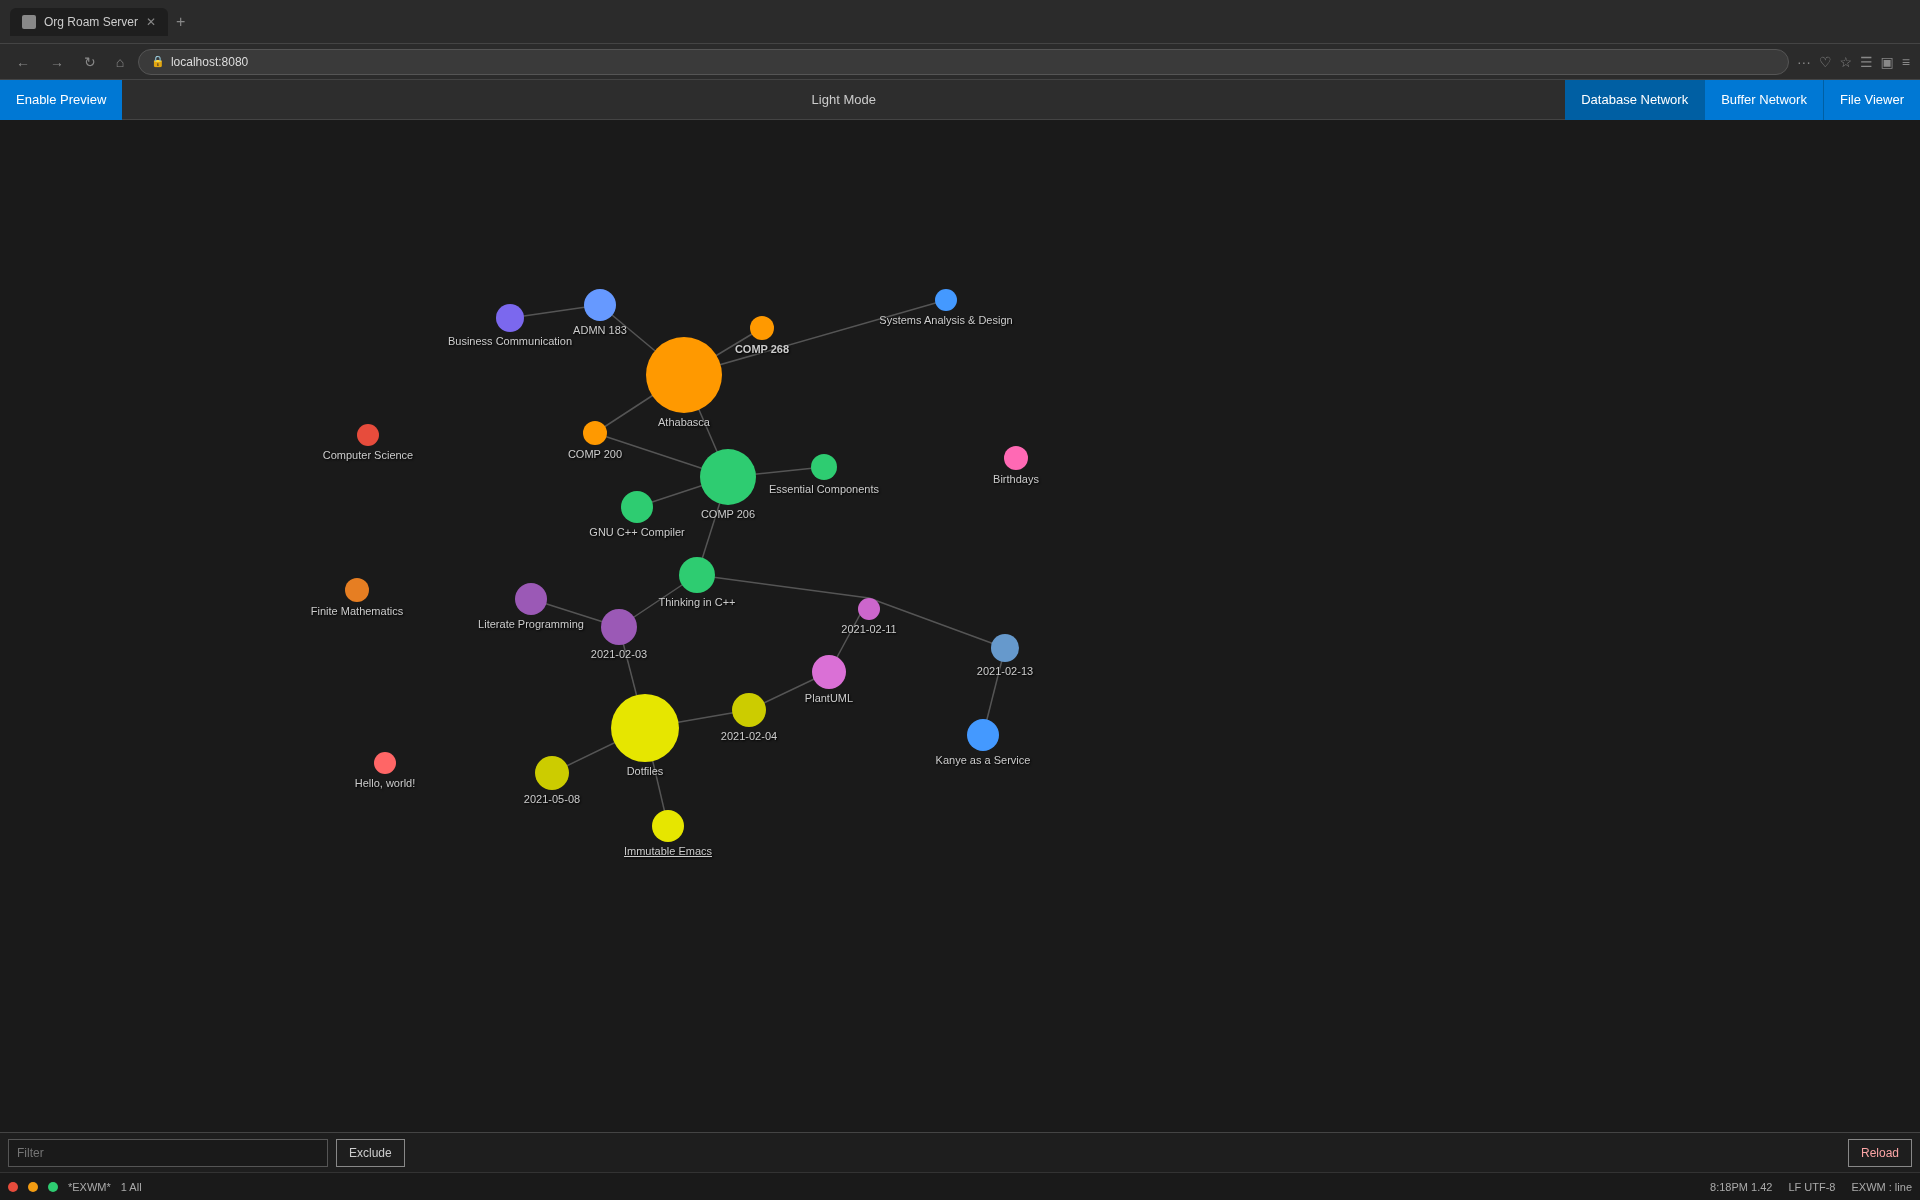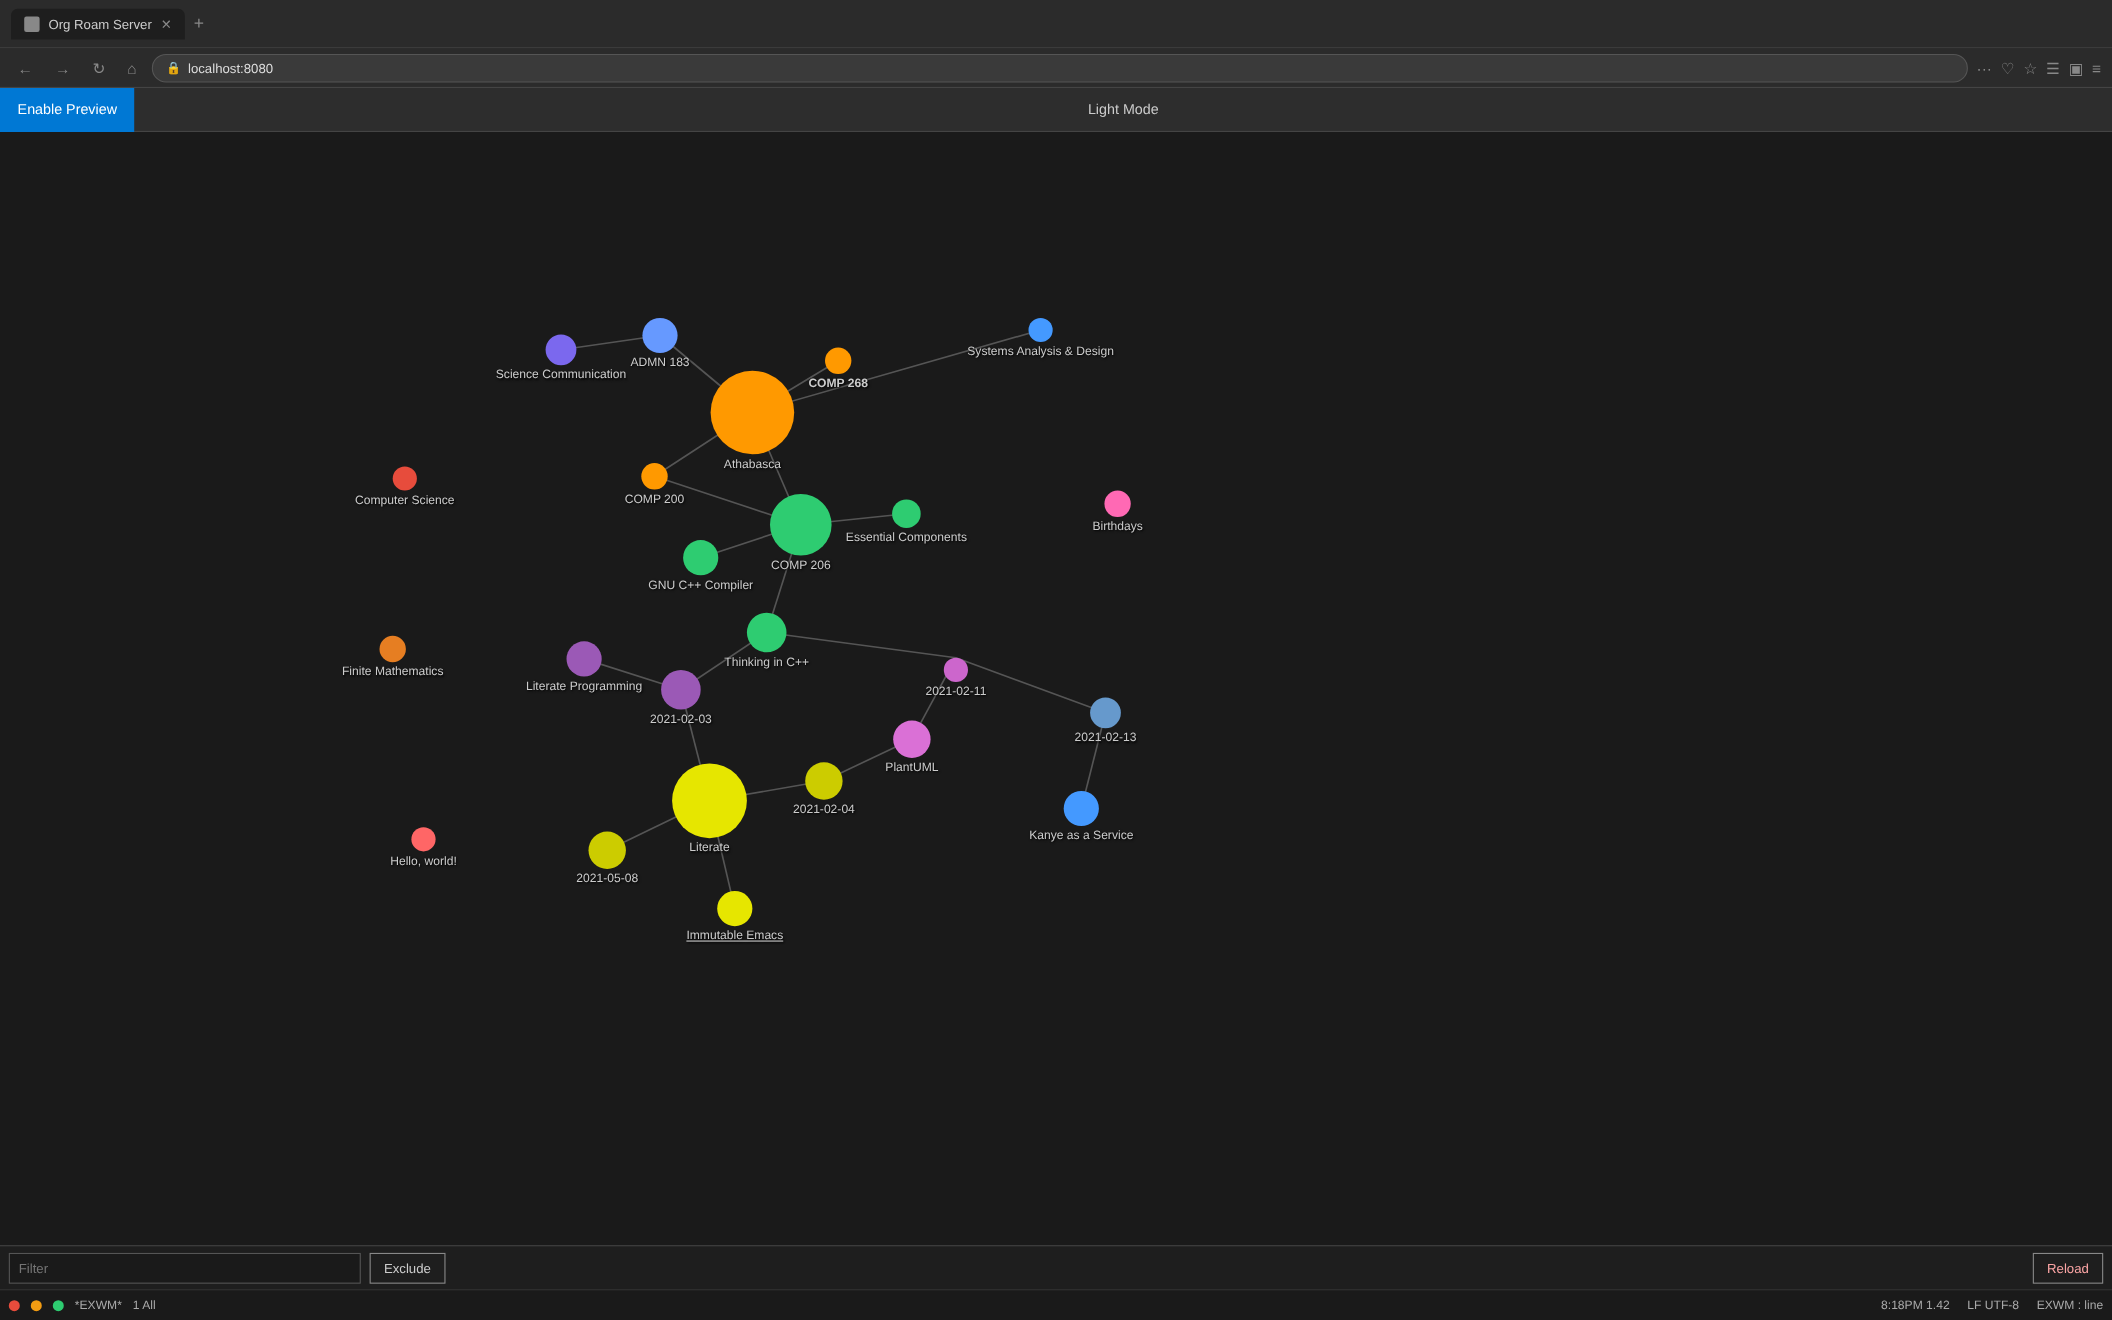--- a/index.html
+++ b/index.html
@@ -229,20 +229,25 @@
     <span style="cursor:pointer;">☆</span>
     <span style="cursor:pointer;">☰</span>
     <span style="cursor:pointer;">▣</span>
     <span style="cursor:pointer;">≡</span>
   </div>
 </div>
 
 <div class="toolbar">
   <button class="btn-enable-preview">Enable Preview</button>
   <div class="toolbar-center">Light Mode</div>
+  <div class="toolbar-right">
+    <button class="btn-nav active">Database Network</button>
+    <button class="btn-nav">Buffer Network</button>
+    <button class="btn-nav">File Viewer</button>
+  </div>
 </div>
 
 <div class="graph-area" id="graph-area">
   <svg class="edges-svg" id="edges-svg">
       <line x1="510" y1="198" x2="600" y2="185" stroke="#555" stroke-width="1.5"></line>
       <line x1="600" y1="185" x2="684" y2="255" stroke="#555" stroke-width="1.5"></line>
       <line x1="762" y1="208" x2="684" y2="255" stroke="#555" stroke-width="1.5"></line>
       <line x1="946" y1="180" x2="684" y2="255" stroke="#555" stroke-width="1.5"></line>
       <line x1="684" y1="255" x2="595" y2="313" stroke="#555" stroke-width="1.5"></line>
       <line x1="684" y1="255" x2="728" y2="357" stroke="#555" stroke-width="1.5"></line>
@@ -258,21 +263,21 @@
       <line x1="869" y1="478" x2="1005" y2="528" stroke="#555" stroke-width="1.5"></line>
       <line x1="1005" y1="528" x2="983" y2="615" stroke="#555" stroke-width="1.5"></line>
       <line x1="645" y1="608" x2="749" y2="590" stroke="#555" stroke-width="1.5"></line>
       <line x1="645" y1="608" x2="552" y2="653" stroke="#555" stroke-width="1.5"></line>
       <line x1="645" y1="608" x2="668" y2="706" stroke="#555" stroke-width="1.5"></line>
       <line x1="749" y1="590" x2="829" y2="552" stroke="#555" stroke-width="1.5"></line>
     </svg>
   <div id="nodes-container">
       <div class="node" style="left: 496px; top: 184px; width: 28px; align-items: center; position: absolute;">
         <div class="node-circle" style="width: 28px; height: 28px; background: rgb(123, 104, 238); flex-shrink: 0;"></div>
-        <span class="node-label" style="position: absolute; top: 31px; left: 50%; transform: translateX(-50%); white-space: nowrap;">Science
+        <span class="node-label" style="position: absolute; top: 31px; left: 50%; transform: translateX(-50%); white-space: nowrap;">Business
 Communication</span>
       </div>
       <div class="node" style="left: 584px; top: 169px; width: 32px; align-items: center; position: absolute;">
         <div class="node-circle" style="width: 32px; height: 32px; background: rgb(102, 153, 255); flex-shrink: 0;"></div>
         <span class="node-label" style="position: absolute; top: 35px; left: 50%; transform: translateX(-50%); white-space: nowrap;">ADMN 183</span>
       </div>
       <div class="node" style="left: 750px; top: 196px; width: 24px; align-items: center; position: absolute; font-weight: bold;">
         <div class="node-circle" style="width: 24px; height: 24px; background: rgb(255, 153, 0); flex-shrink: 0;"></div>
         <span class="node-label" style="position: absolute; top: 27px; left: 50%; transform: translateX(-50%); white-space: nowrap;">COMP 268</span>
       </div>
@@ -336,21 +341,21 @@
       <div class="node" style="left: 991px; top: 514px; width: 28px; align-items: center; position: absolute;">
         <div class="node-circle" style="width: 28px; height: 28px; background: rgb(102, 153, 204); flex-shrink: 0;"></div>
         <span class="node-label" style="position: absolute; top: 31px; left: 50%; transform: translateX(-50%); white-space: nowrap;">2021-02-13</span>
       </div>
       <div class="node" style="left: 967px; top: 599px; width: 32px; align-items: center; position: absolute;">
         <div class="node-circle" style="width: 32px; height: 32px; background: rgb(68, 153, 255); flex-shrink: 0;"></div>
         <span class="node-label" style="position: absolute; top: 35px; left: 50%; transform: translateX(-50%); white-space: nowrap;">Kanye as a Service</span>
       </div>
       <div class="node" style="left: 611px; top: 574px; width: 68px; align-items: center; position: absolute;">
         <div class="node-circle" style="width: 68px; height: 68px; background: rgb(230, 230, 0); flex-shrink: 0;"></div>
-        <span class="node-label" style="position: absolute; top: 71px; left: 50%; transform: translateX(-50%); white-space: nowrap;">Literate</span>
+        <span class="node-label" style="position: absolute; top: 71px; left: 50%; transform: translateX(-50%); white-space: nowrap;">Dotfiles</span>
       </div>
       <div class="node" style="left: 732px; top: 573px; width: 34px; align-items: center; position: absolute; text-decoration: underline;">
         <div class="node-circle" style="width: 34px; height: 34px; background: rgb(204, 204, 0); flex-shrink: 0;"></div>
         <span class="node-label" style="position: absolute; top: 37px; left: 50%; transform: translateX(-50%); white-space: nowrap;">2021-02-04</span>
       </div>
       <div class="node" style="left: 374px; top: 632px; width: 22px; align-items: center; position: absolute;">
         <div class="node-circle" style="width: 22px; height: 22px; background: rgb(255, 102, 102); flex-shrink: 0;"></div>
         <span class="node-label" style="position: absolute; top: 25px; left: 50%; transform: translateX(-50%); white-space: nowrap;">Hello, world!</span>
       </div>
       <div class="node" style="left: 535px; top: 636px; width: 34px; align-items: center; position: absolute;">

